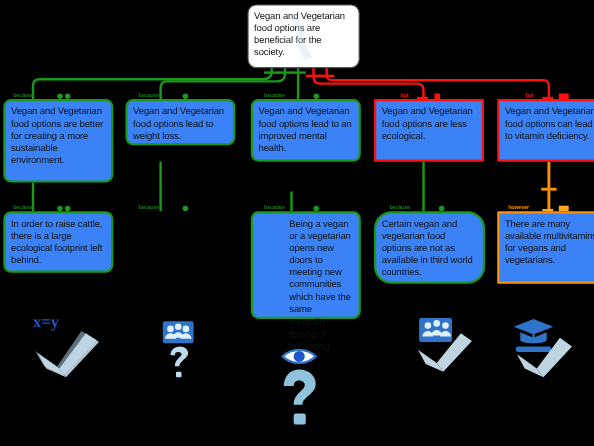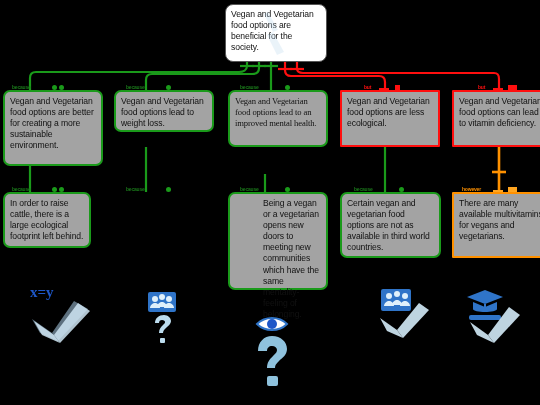--- a/index.html
+++ b/index.html
@@ -5,21 +5,21 @@
   html,body{margin:0;padding:0;background:#000;}
   body{
     width:540px;height:405px;position:relative;overflow:hidden;
     background:#000;
     font-family:"Liberation Sans","DejaVu Sans",sans-serif;
   }
   #stage{position:absolute;left:0;top:0;width:540px;height:405px;}
   svg.wires{position:absolute;left:0;top:0;width:540px;height:405px;pointer-events:none;}
 
   .node{
-    position:absolute;background:#a3a3a3;box-sizing:border-box;
+    position:absolute;background:#3b82f6;box-sizing:border-box;
     font-size:8.6px;line-height:11.1px;color:#111;
     padding:4px 5px 3px 5px;
     letter-spacing:-0.1px;
   }
   .node.green{border:2px solid #1a9a1a;border-radius:7px;}
   .node.red{border:2px solid #ff0f0f;border-radius:1px;}
   .node.orange{border:2px solid #ff9100;border-radius:1px;}
   .node.root{border:1px solid #555;border-radius:8px;background:#fff;}
 
   .conn-label{
@@ -102,21 +102,21 @@
   <div class="conn-label red" style="left:478px;top:84px;">but</div>
   <div class="sq red" style="left:508px;top:85px;width:9px;height:5px;"></div>
   <div class="sq red" style="left:493px;top:88px;width:10px;height:2px;"></div>
 
   <div class="node green" style="left:3px;top:90px;width:100px;height:76px;">
     <span>Vegan and Vegetarian food options are better for creating a more sustainable environment.</span>
   </div>
   <div class="node green" style="left:114px;top:90px;width:100px;height:42px;">
     <span>Vegan and Vegetarian food options lead to weight loss.</span>
   </div>
-  <div class="node green" style="left:228px;top:90px;width:100px;height:57px;font-family:Liberation Serif, serif;">
+  <div class="node green" style="left:228px;top:90px;width:100px;height:57px;">
     <span>Vegan and Vegetarian food options lead to an improved mental health.</span>
   </div>
   <div class="node red" style="left:340px;top:90px;width:100px;height:57px;">
     <span>Vegan and Vegetarian food options are less ecological.</span>
   </div>
   <div class="node red" style="left:452px;top:90px;width:100px;height:57px;">
     <span>Vegan and Vegetarian food options can lead to vitamin deficiency.</span>
   </div>
 
   <div class="conn-label green" style="left:12px;top:186px;">because</div>
@@ -129,27 +129,27 @@
   <div class="conn-label green" style="left:240px;top:186px;">because</div>
   <div class="dot green" style="left:285px;top:187px;width:5px;height:5px;"></div>
 
   <div class="conn-label green" style="left:354px;top:186px;">because</div>
   <div class="dot green" style="left:399px;top:187px;width:5px;height:5px;"></div>
 
   <div class="conn-label orange" style="left:462px;top:186px;">however</div>
   <div class="sq orange" style="left:508px;top:187px;width:9px;height:5px;"></div>
   <div class="sq orange" style="left:493px;top:190px;width:10px;height:2px;"></div>
 
-  <div class="node green" style="left:3px;top:192px;width:88px;height:56px;">
+  <div class="node green" style="left:3px;top:192px;width:100px;height:56px;">
     <span>In order to raise cattle, there is a large ecological footprint left behind.</span>
   </div>
   <div class="node green" style="left:228px;top:192px;width:100px;height:98px;padding-left:33px;">
     <span>Being a vegan or a vegetarian opens new doors to meeting new communities which have the same mentality- feeling of belonging.</span>
   </div>
-  <div class="node green" style="left:340px;top:192px;width:101px;height:66px;">
+  <div class="node green" style="left:340px;top:192px;width:101px;height:66px;border-radius:16px;">
     <span>Certain vegan and vegetarian food options are not as available in third world countries.</span>
   </div>
   <div class="node orange" style="left:452px;top:192px;width:100px;height:66px;">
     <span>There are many available multivitamins for vegans and vegetarians.</span>
   </div>
 
   <div class="wm" style="left:262px;top:8px;">
     <svg width="30" height="54" viewBox="0 0 30 54">
       <path d="M6 4 L16 22 L11 24 L2 6 Z" fill="#bcd9ee"></path>
       <path d="M11 24 L22 44 L15 47 L5 27 Z" fill="#bcd9ee"></path>

